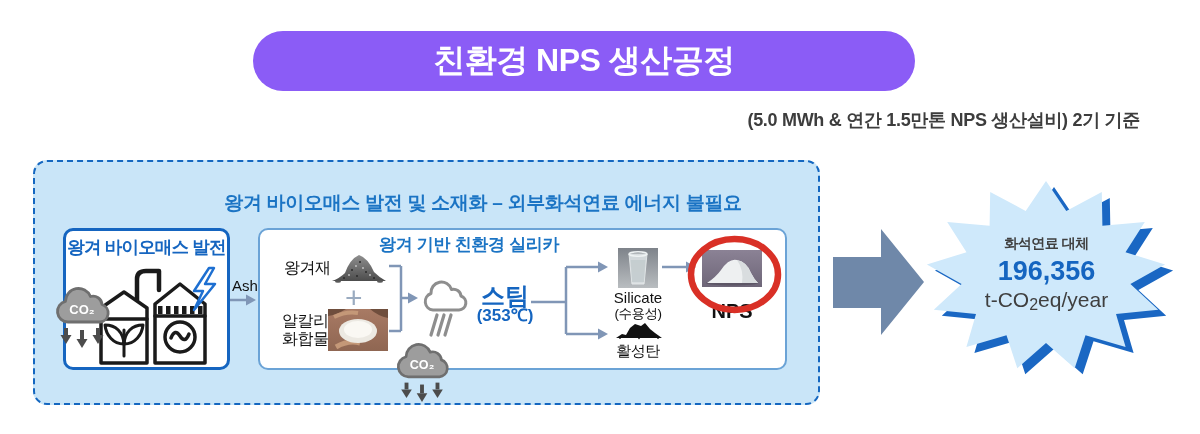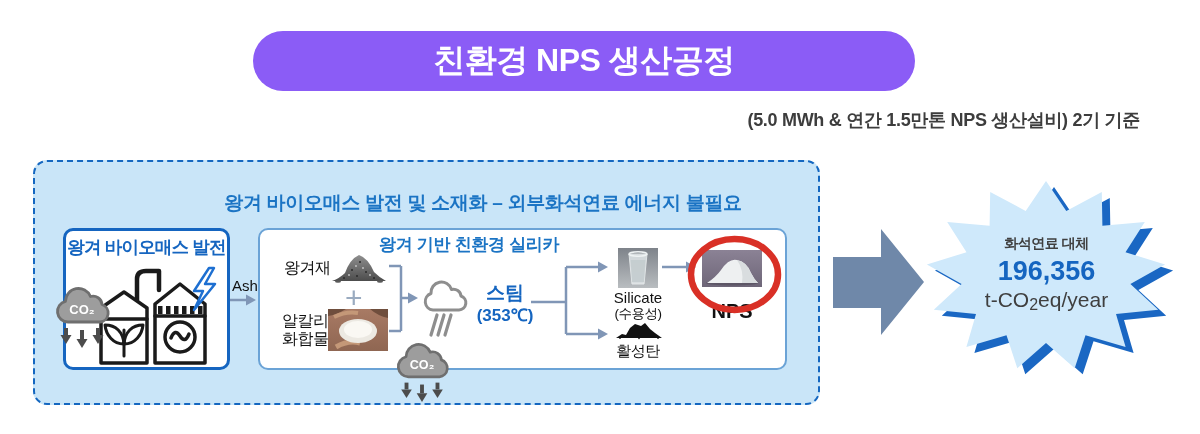--- a/index.html
+++ b/index.html
@@ -49,21 +49,21 @@
   }
   .silica-title{
     left:379px;top:233px;width:300px;text-align:left;font-size:17px;
     font-weight:bold;color:#1b74c4;letter-spacing:-0.3px;z-index:3;
   }
   .lbl{color:#111111;z-index:3;}
   .ash-label{left:284px;top:258px;font-size:16px;letter-spacing:-0.5px;}
   .plus-sign{left:345px;top:281px;font-size:30px;font-weight:400;color:#9aabc0;z-index:3;}
   .alkali-label{left:282px;top:312px;font-size:16px;line-height:17.5px;letter-spacing:-0.5px;}
   .ash-flow-label{left:232px;top:277px;font-size:15px;color:#111111;z-index:3;}
-  .steam-label{left:474px;top:280px;width:62px;text-align:center;font-size:19px;font-weight:bold;color:#1565c0;z-index:3;}
+  .steam-label{left:474px;top:280px;width:62px;text-align:center;font-size:24px;font-weight:bold;color:#1565c0;z-index:3;}
   .steam-temp{left:464px;top:303px;width:82px;text-align:center;font-size:17px;font-weight:bold;color:#1565c0;z-index:3;}
   .silicate-label{left:606px;top:289px;width:64px;text-align:center;font-size:15px;color:#111;z-index:3;}
   .silicate-sub{left:606px;top:305px;width:64px;text-align:center;font-size:13.5px;color:#111;letter-spacing:-0.5px;z-index:3;}
   .nps-label{left:702px;top:300px;width:60px;text-align:center;font-size:20px;font-weight:bold;color:#111;z-index:3;}
   .carbon-label{left:606px;top:342px;width:64px;text-align:center;font-size:15px;color:#111;letter-spacing:-0.5px;z-index:3;}
 
   .z3{z-index:3;} .z5{z-index:5;} .z6{z-index:6;}
 
   
   .burst-text{

